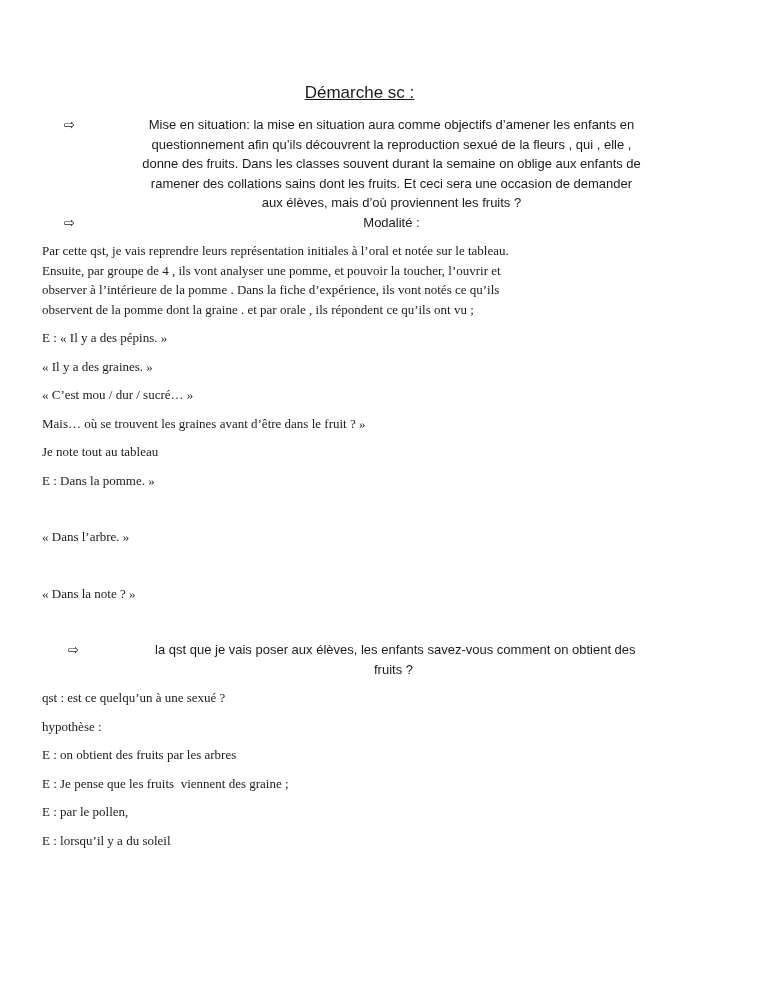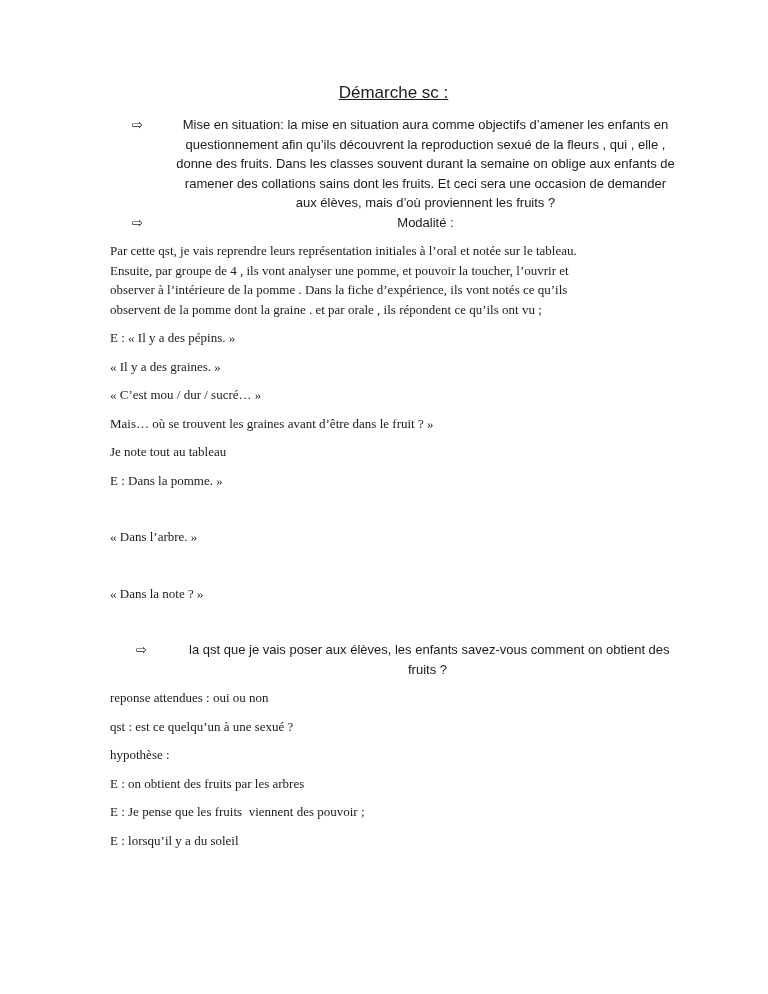--- a/index.html
+++ b/index.html
@@ -7,21 +7,21 @@
     padding: 0;
     background: #ffffff;
   }
   .page {
     position: relative;
     width: 768px;
     height: 994px;
     margin: 0 auto;
     background: #ffffff;
     box-sizing: border-box;
-    padding: 83px 76px 0 110px;
+    padding: 83px 76px 0 42px;
     font-family: "Liberation Sans", "DejaVu Sans", sans-serif;
     font-size: 13px;
     line-height: 19.5px;
     color: #1b1b1b;
     overflow: hidden;
   }
   .doc-title {
     font-size: 17px;
     font-weight: 400;
     line-height: 20px;
@@ -102,20 +102,20 @@
   <div class="blank-line"></div>
 
   <div class="bullet-list">
     <div class="bullet-item question">
       <span class="marker">⇨</span>
       <span class="bullet-text"> la qst que je vais poser aux élèves, les enfants savez-vous comment on obtient des
 fruits ?</span>
     </div>
   </div>
 
-  <p class="line">reponse attendues : oui ou non</p>
   <p class="line">qst : est ce quelqu’un à une sexué ?</p>
   <p class="line">hypothèse :</p>
   <p class="line">E : on obtient des fruits par les arbres</p>
-  <p class="line">E : Je pense que les fruits  viennent des pouvoir ;</p>
+  <p class="line">E : Je pense que les fruits  viennent des graine ;</p>
+  <p class="line">E : par le pollen,</p>
   <p class="line">E : lorsqu’il y a du soleil</p>
 
 </div>
 
 </body></html>

